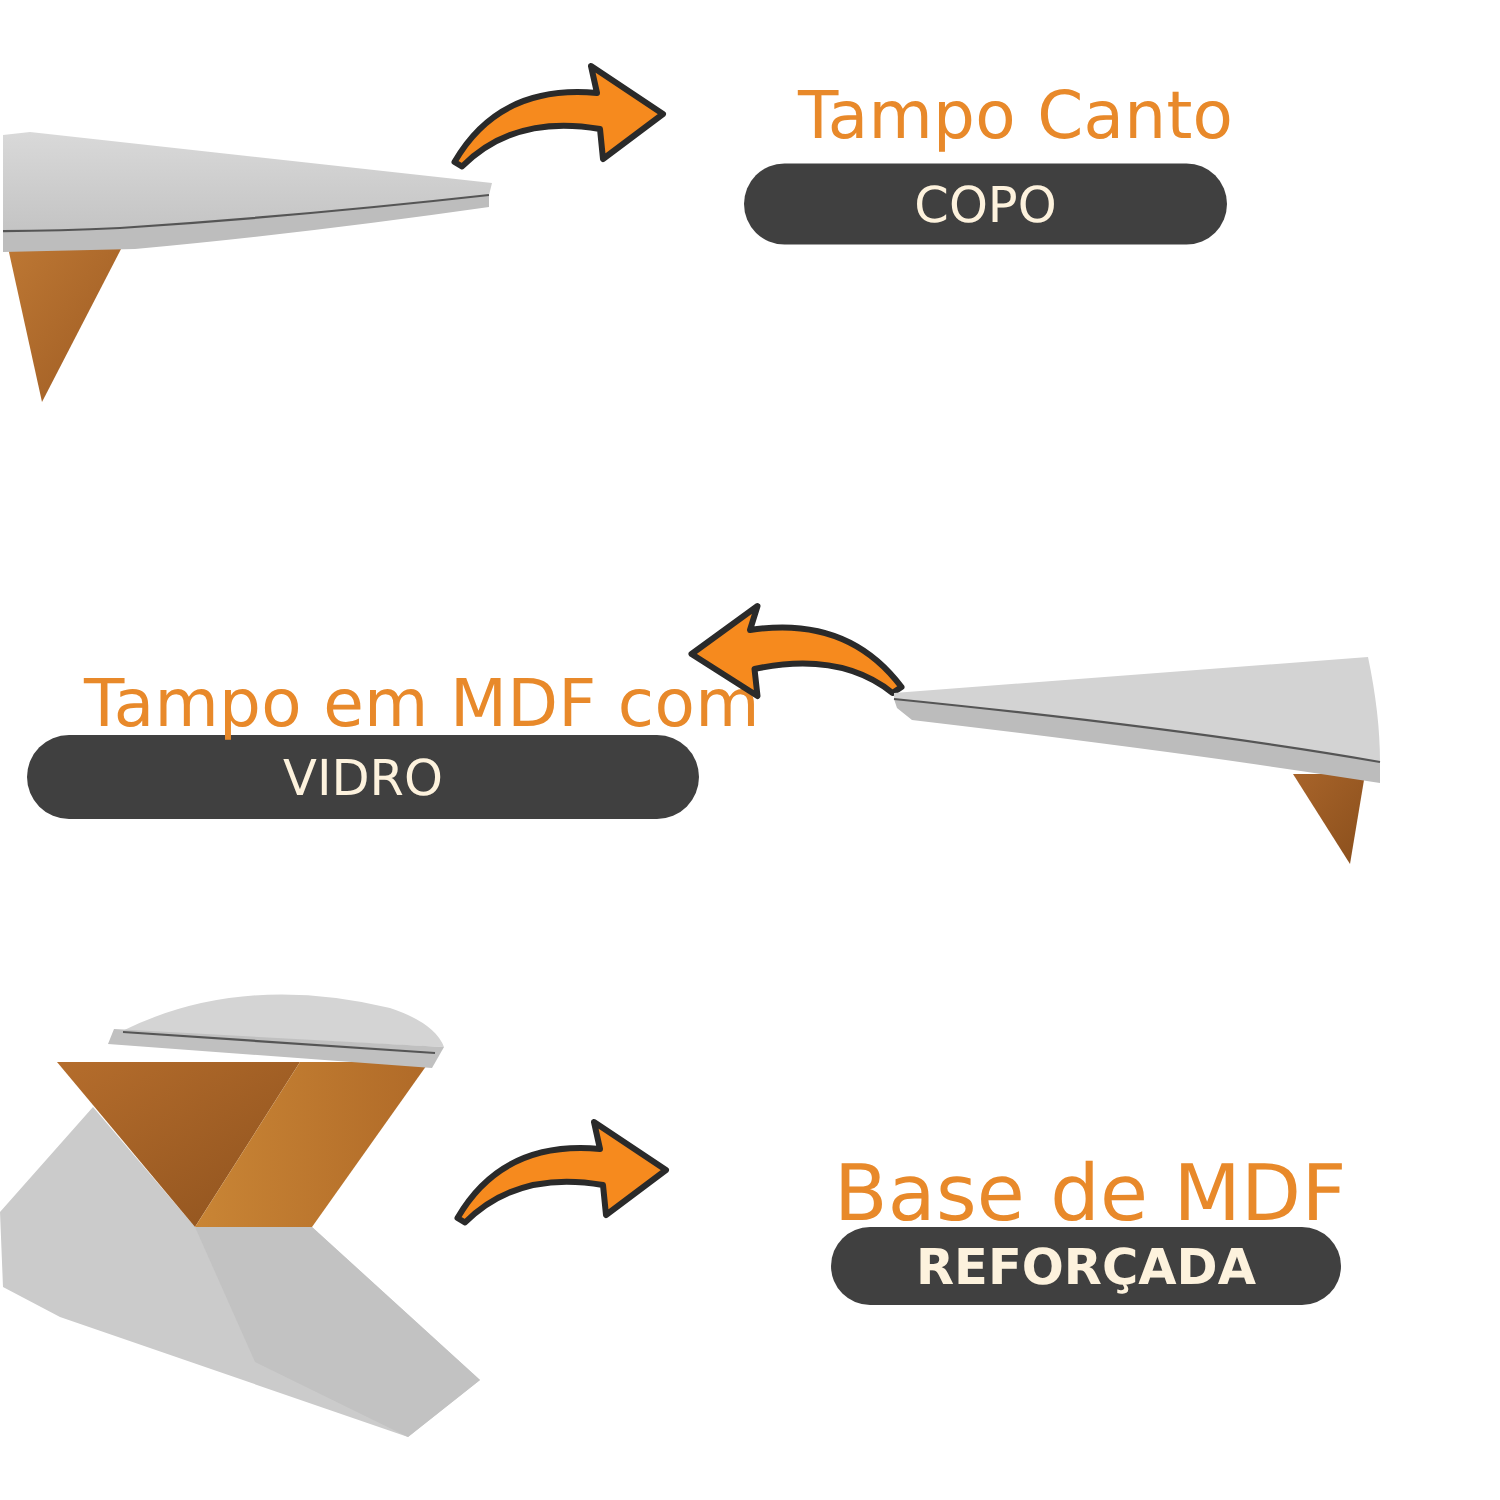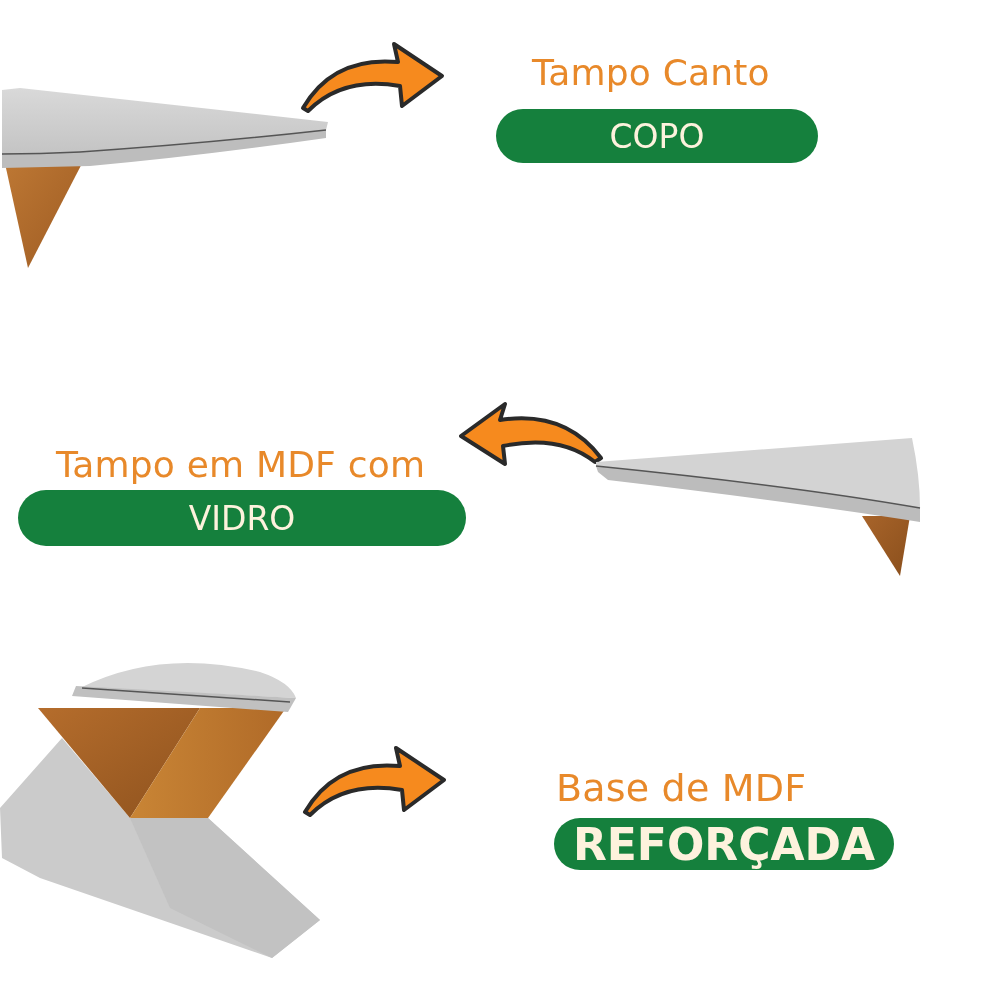--- a/index.html
+++ b/index.html
@@ -1,21 +1,21 @@
 <!DOCTYPE html>
 <html><head>
 <meta charset="utf-8">
 <style>
   html, body { margin:0; padding:0; background:#ffffff; }
   body { width:1000px; height:1000px; position:relative; overflow:hidden; font-family:"DejaVu Sans", sans-serif; }
   .abs { position:absolute; }
-  .title { color:#e8892a; font-size:36px; font-weight:400; white-space:nowrap; letter-spacing:0.2px; }
-  .pill { background:#15803d; border-radius:28px; color:#fdf2dd; display:flex; align-items:center; justify-content:center; white-space:nowrap;text-align:center; }
+  .title { color:#e8892a; font-size:44px; font-weight:400; white-space:nowrap; letter-spacing:0.2px; }
+  .pill { background:#404040; border-radius:28px; color:#fdf2dd; display:flex; align-items:center; justify-content:center; white-space:nowrap;text-align:center; }
   .pill span { font-size:33px; }
-  .pill.bold span { font-weight:700; font-size:44px; }
+  .pill.bold span { font-weight:700; font-size:33px; }
   svg { display:block; }
 </style>
 </head>
 <body>
 
 <div class="abs" style="left:0;top:0;width:1000px;height:300px;">
 
   <svg class="abs" style="left:0;top:80px;" width="340" height="200" viewBox="0 0 340 200">
     <defs>
       <linearGradient id="wood1" x1="0" y1="0" x2="1" y2="1">
@@ -89,17 +89,17 @@
 
     <path d="M80 30 Q160 -10 260 14 Q290 24 296 40 L90 30 Z" fill="#d4d4d4"></path>
     <path d="M76 28 L296 40 L288 54 L72 38 Z" fill="#c0c0c0"></path>
     <path d="M82 30 L290 44" stroke="#555" stroke-width="1.5" fill="none"></path>
   </svg>
 
   <svg class="abs" style="left:300px;top:100px;" width="150" height="80" viewBox="0 0 150 80">
     <path d="M5 72 Q35 20 100 26 L96 8 L144 40 L104 70 L102 50 Q45 40 10 75 Z" fill="#f68a1e" stroke="#2a2a2a" stroke-width="4" stroke-linejoin="round"></path>
   </svg>
 
-  <div class="abs title" style="left:556px;top:126px;font-size:38px;">Base de  MDF</div>
+  <div class="abs title" style="left:556px;top:126px;font-size:52px;">Base de  MDF</div>
   <div class="abs pill bold" style="left:554px;top:178px;width:340px;height:52px;">
     <span>REFORÇADA</span>
   </div>
 </div>
 
 </body></html>

